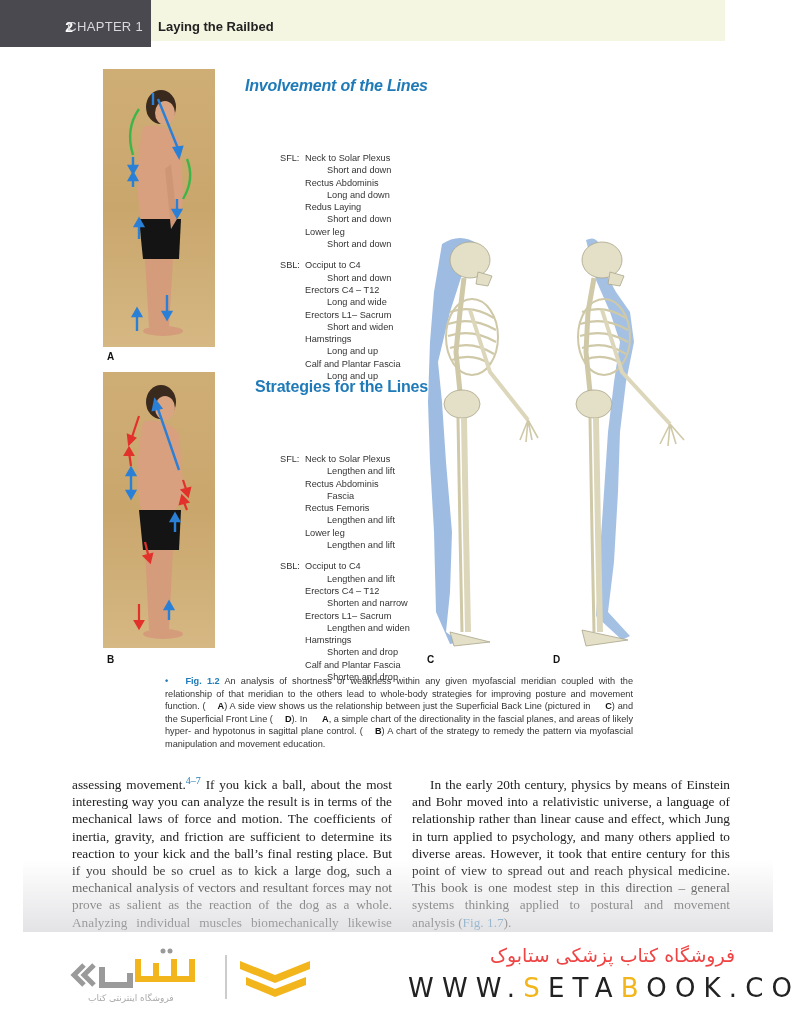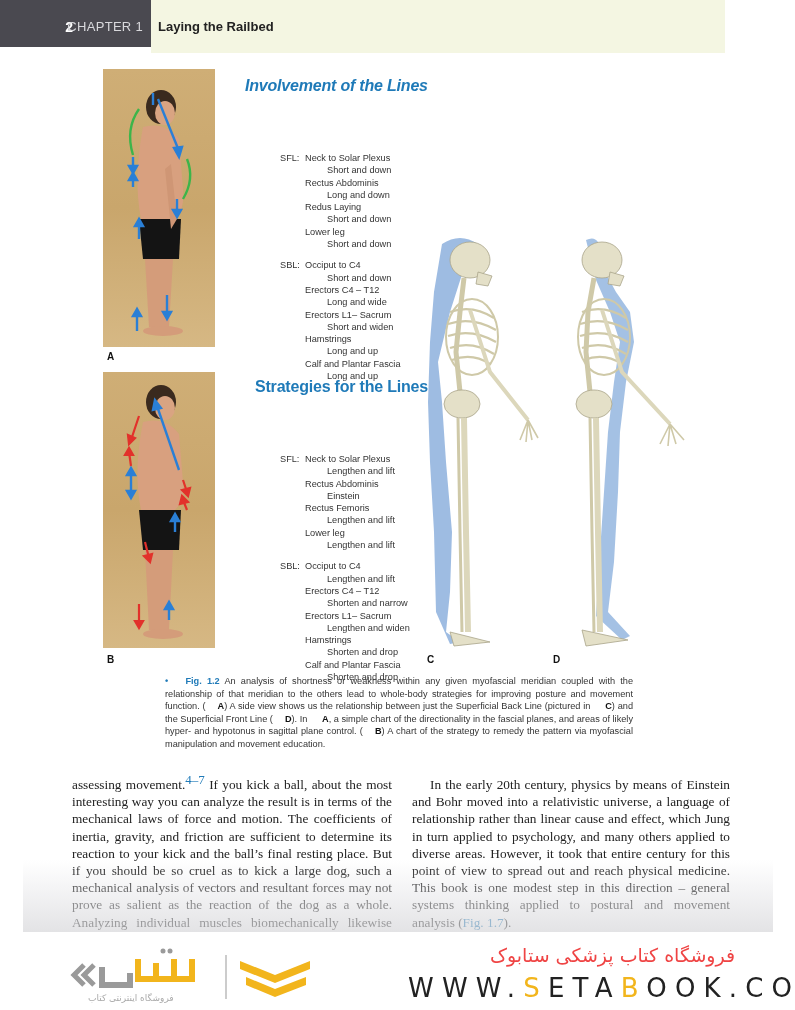--- a/index.html
+++ b/index.html
@@ -1,21 +1,21 @@
 <!DOCTYPE html>
 <html><head>
 <meta charset="utf-8">
 <style>
   * { box-sizing: border-box; margin: 0; padding: 0; }
   html, body { width: 795px; height: 1010px; background: #ffffff; overflow: hidden; }
   body { position: relative; font-family: "Liberation Sans", sans-serif; color: #222; }
 
   
   .hdr-left { position: absolute; left: 0; top: 0; width: 151px; height: 47px; background: #4a4950; }
-  .hdr-right { position: absolute; left: 151px; top: 0; width: 574px; height: 53px; background: #f4f6e2; }
+  .hdr-right { position: absolute; left: 151px; top: 0; width: 574px; height: 41px; background: #f4f6e2; }
   .hdr-pg { position: absolute; right: 78px; top: 19px; color: #fff; font-weight: bold; font-size: 14px; }
   .hdr-ch { position: absolute; right: 8px; top: 19px; color: #d8d8dc; font-size: 13px; letter-spacing: 0.3px; }
   .hdr-title { position: absolute; left: 7px; top: 19px; color: #222; font-size: 13px; font-weight: bold; }
 
   
   .photo { position: absolute; left: 103px; width: 112px; background: linear-gradient(180deg,#cfae76 0%,#c9a66c 50%,#d6b884 100%); overflow: hidden; }
   .photo-a { top: 69px; height: 278px; }
   .photo-b { top: 372px; height: 276px; }
   .panel-label { position: absolute; font-size: 10px; font-weight: bold; color: #111; }
 
@@ -34,21 +34,21 @@
   
   .caption { position: absolute; left: 165px; top: 675px; width: 468px; font-size: 9.2px; line-height: 12.6px; color: #333; text-align: justify; }
   .caption .fig { color: #1f7ab8; font-weight: bold; }
   .caption b { color: #111; margin-left: 12px; }
 
   
   .col { position: absolute; top: 776px; width: 320px; font-family: "Liberation Serif", serif; font-size: 13.3px; line-height: 17.2px; color: #222; text-align: justify; }
   .col-l { left: 72px; }
   .col-r { left: 412px; width: 318px; }
   .indent { text-indent: 18px; }
-  sup { font-size: 13px; color: #1f7ab8; vertical-align: super; line-height: 0; }
+  sup { font-size: 10px; color: #1f7ab8; vertical-align: super; line-height: 0; }
   .link { color: #1f7ab8; }
 
   
   .fade { position: absolute; left: 23px; top: 860px; width: 750px; height: 72px; background: linear-gradient(180deg, rgba(255,255,255,0) 0%, rgba(225,225,228,0.55) 60%, rgba(215,215,218,0.7) 100%); pointer-events: none; }
   .watermark { position: absolute; left: 0; top: 932px; width: 795px; height: 78px; background: #fff; }
   .wm-logo { position: absolute; left: 70px; top: 945px; width: 250px; height: 60px; }
   .wm-fa { position: absolute; left: 490px; top: 944px; font-family: "DejaVu Sans", sans-serif; font-size: 19px; color: #ef4444; direction: rtl; white-space: nowrap; }
   .wm-url { position: absolute; left: 408px; top: 973px; font-family: "DejaVu Sans", sans-serif; font-size: 26px; letter-spacing: 8.2px; color: #222; white-space: nowrap; }
   .wm-url .hl { color: #f2b51c; }
   .wm-sub { position: absolute; left: 88px; top: 993px; font-family: "DejaVu Sans", sans-serif; font-size: 9px; color: #aaa; direction: rtl; white-space: nowrap; }
@@ -161,21 +161,21 @@
   <div class="ln ind2">Long and up</div>
   <div class="ln ind1">Calf and Plantar Fascia</div>
   <div class="ln ind2">Long and up</div>
 </div>
 
 <div class="chart-title" style="left:255px; top:378px;">Strategies for the Lines</div>
 <div class="chart-lines" style="left:280px; top:411px;">
   <div class="ln"><span class="lbl">SFL:</span><span class="ind1">Neck to Solar Plexus</span></div>
   <div class="ln ind2">Lengthen and lift</div>
   <div class="ln ind1">Rectus Abdominis</div>
-  <div class="ln ind2">Einstein</div>
+  <div class="ln ind2">Fascia</div>
   <div class="ln ind1">Rectus Femoris</div>
   <div class="ln ind2">Lengthen and lift</div>
   <div class="ln ind1">Lower leg</div>
   <div class="ln ind2">Lengthen and lift</div>
   <div class="gap"></div>
   <div class="ln"><span class="lbl">SBL:</span><span class="ind1">Occiput to C4</span></div>
   <div class="ln ind2">Lengthen and lift</div>
   <div class="ln ind1">Erectors C4 – T12</div>
   <div class="ln ind2">Shorten and narrow</div>
   <div class="ln ind1">Erectors L1– Sacrum</div>

